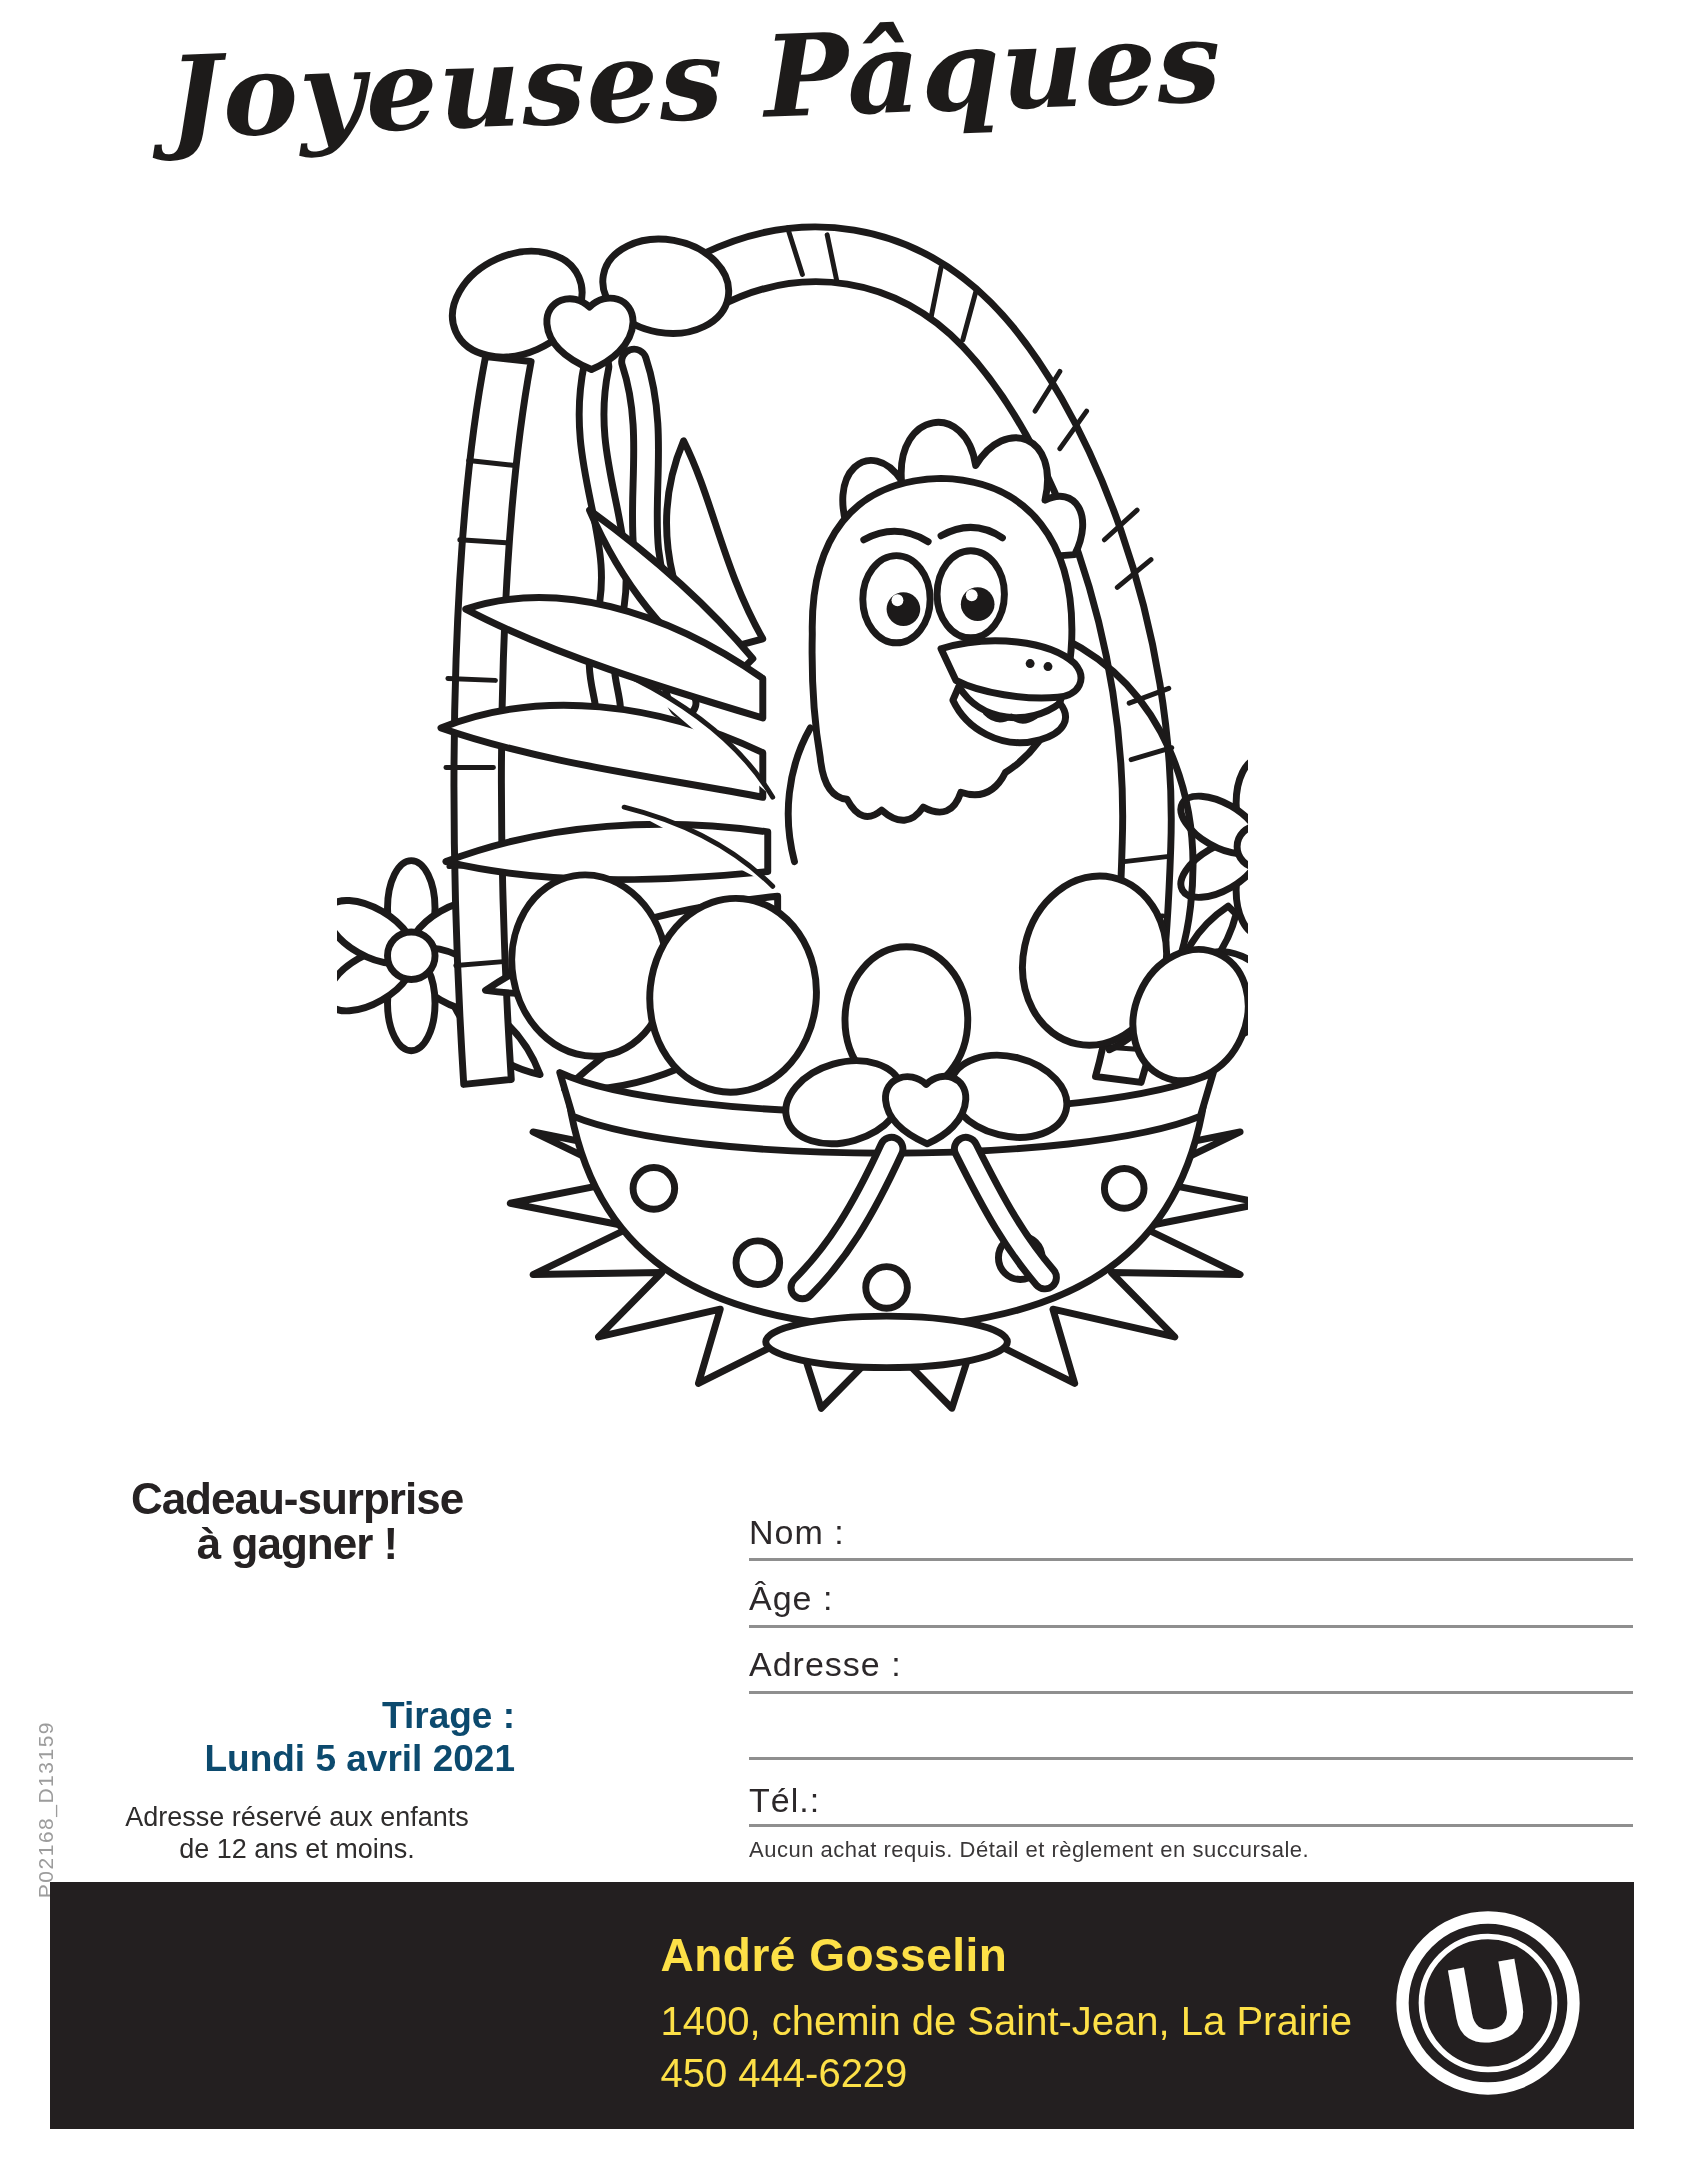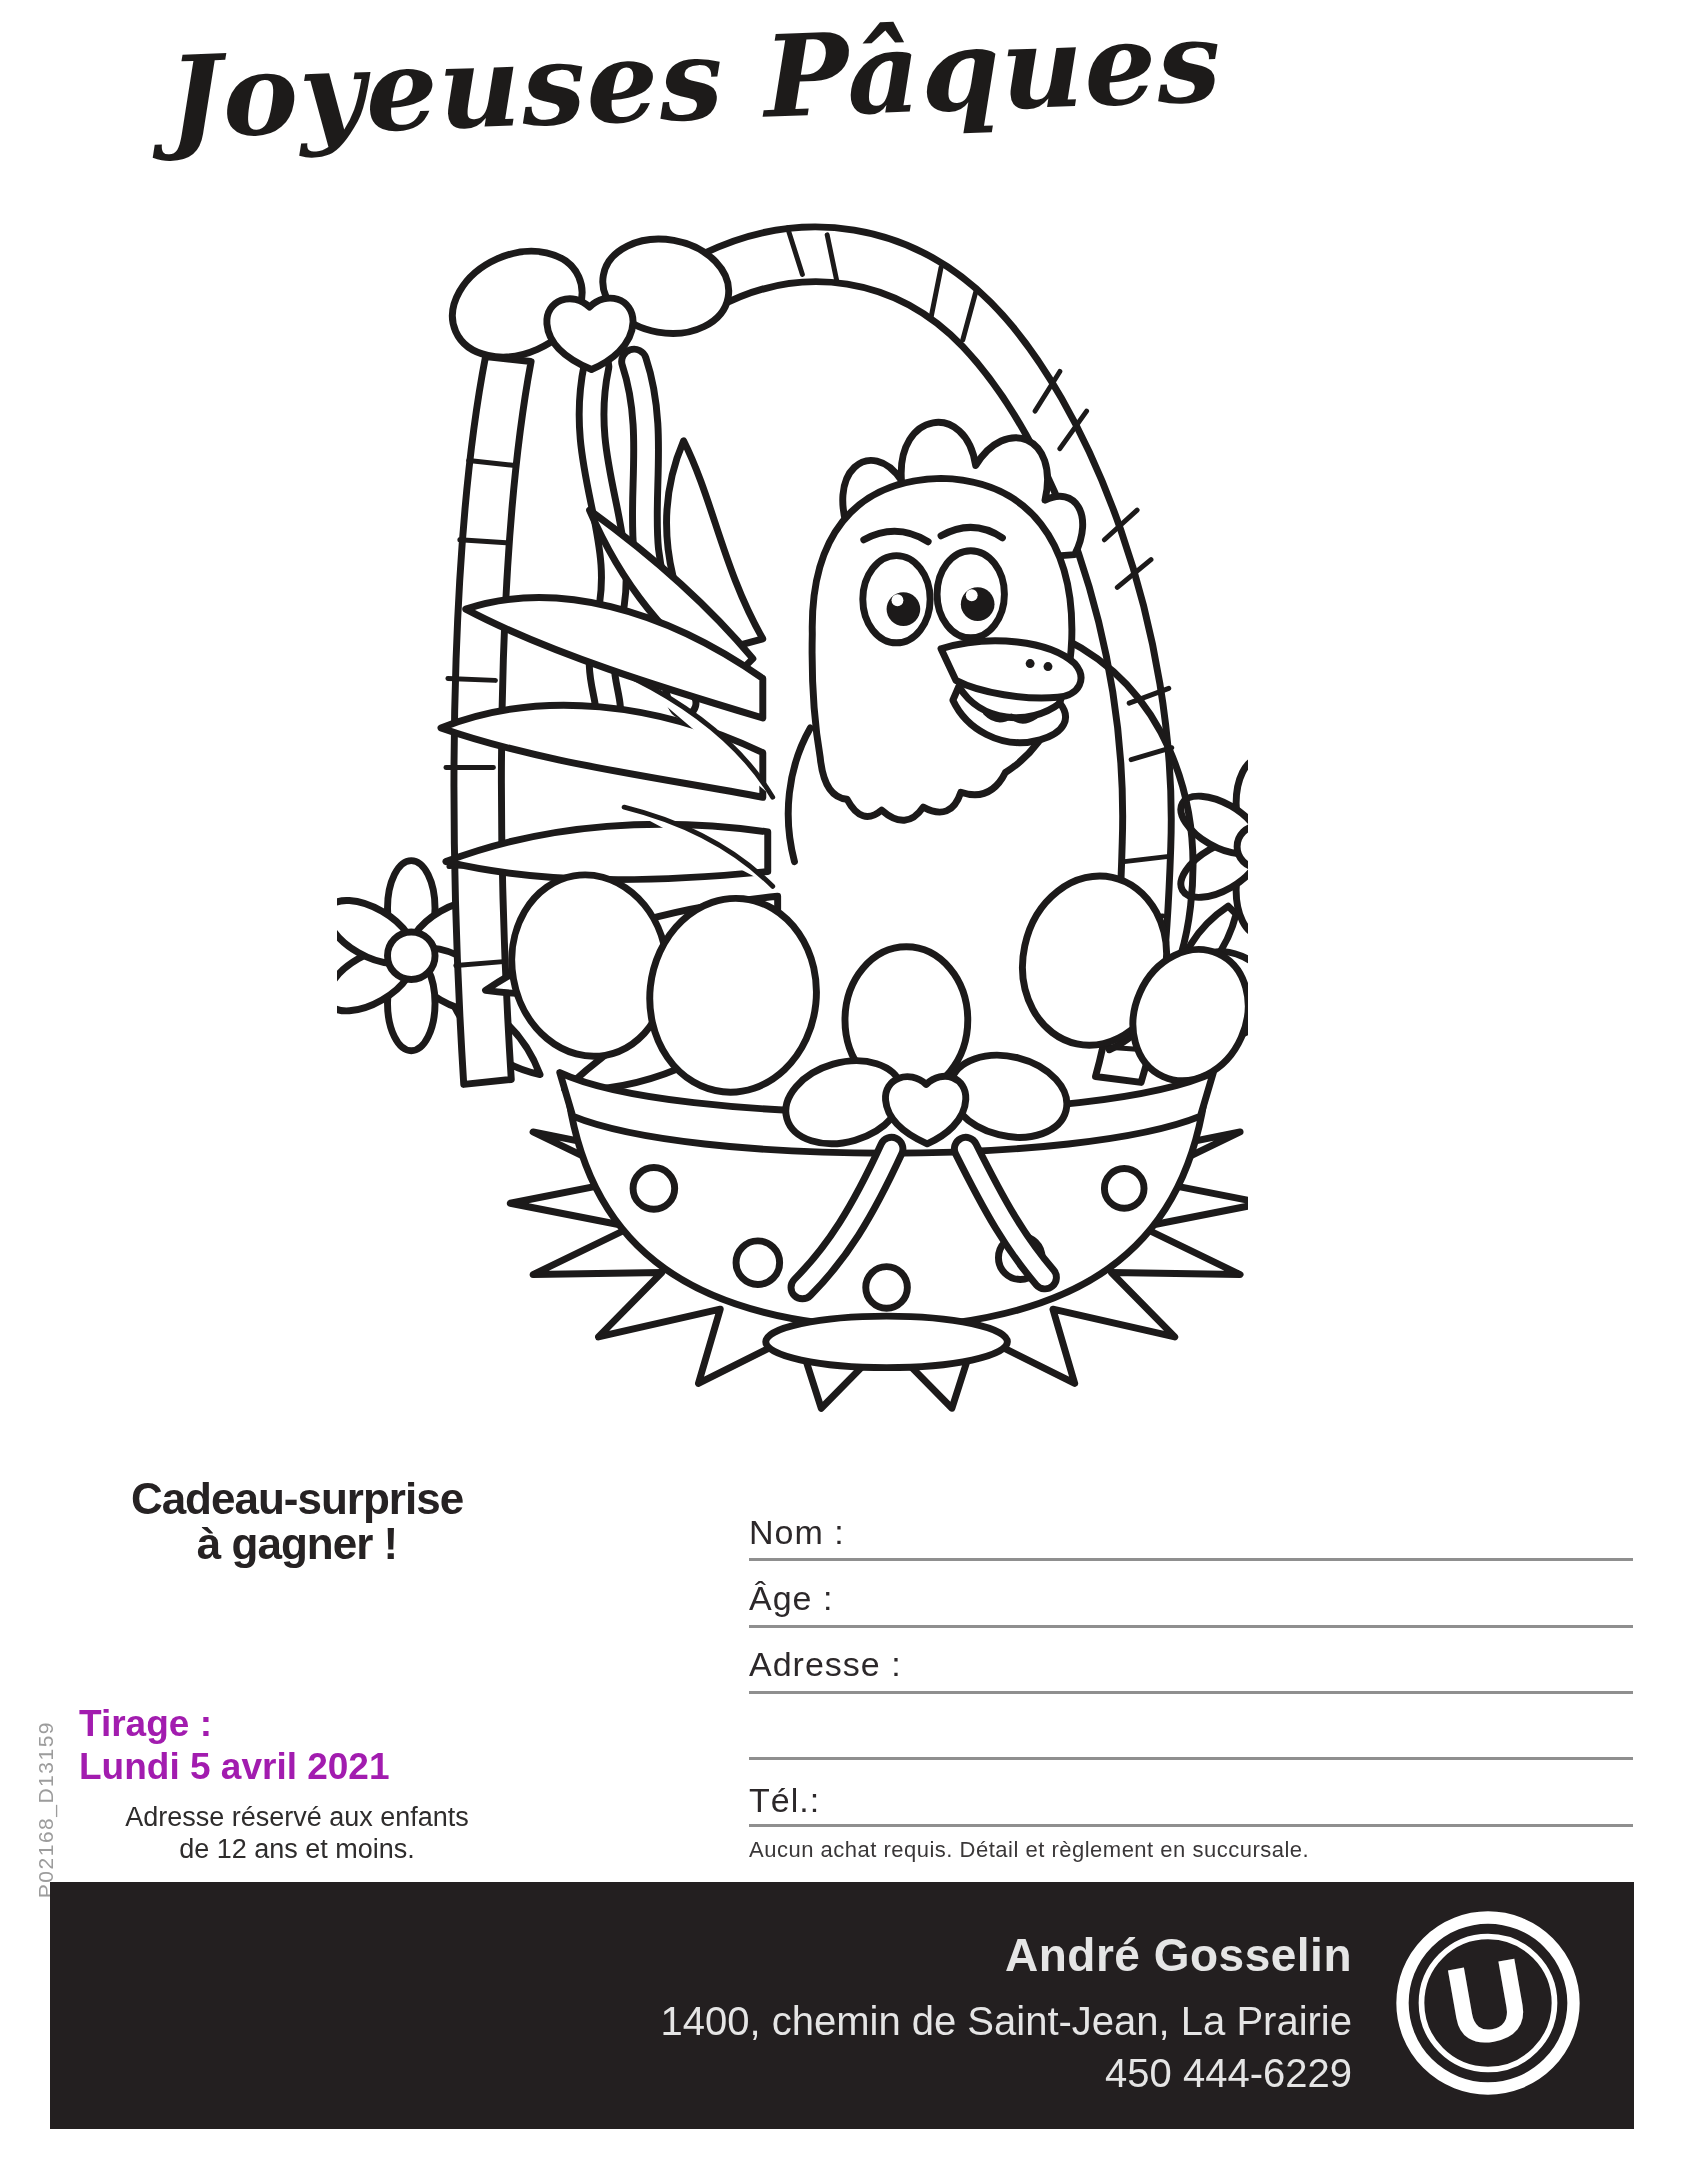--- a/index.html
+++ b/index.html
@@ -10,22 +10,22 @@
   .script-title{position:absolute;left:168px;top:16px;width:891px;text-align:center;
     font-family:"DejaVu Serif",serif;font-style:italic;font-weight:bold;font-size:113px;
     color:#1d1b1a;transform:rotate(-2deg);letter-spacing:1px;white-space:nowrap;}
 
   
   .illo{position:absolute;left:337px;top:213px;width:911px;height:1218px;}
 
   
   .headline{position:absolute;left:79px;top:1477px;width:436px;text-align:center;
     font-weight:bold;font-size:44px;line-height:1.02;letter-spacing:-1px;color:#262223;}
-  .tirage{position:absolute;left:79px;top:1695px;width:436px;text-align:left;
-    font-weight:bold;font-size:37px;line-height:1.16;color:#a21caf;margin-top:8px;}
+  .tirage{position:absolute;left:79px;top:1695px;width:436px;text-align:right;
+    font-weight:bold;font-size:37px;line-height:1.16;color:#0c4a6e;}
   .eligibility{position:absolute;left:79px;top:1802px;width:436px;text-align:center;
     font-size:27px;line-height:1.18;color:#2e2c2c;font-weight:300;}
 
   
   .field-label{position:absolute;left:749px;font-size:34px;font-weight:400;color:#2c282a;
     letter-spacing:1px;}
   .field-line{position:absolute;left:749px;width:884px;height:0;
     border-bottom:3px solid #8f8f8f;}
   .l-nom{top:1513px;}   .u-nom{top:1558px;}
   .l-age{top:1579px;}   .u-age{top:1625px;}
@@ -34,21 +34,21 @@
   .l-tel{top:1781px;}   .u-tel{top:1824px;}
   .disclaimer{position:absolute;left:749px;top:1837px;font-size:22px;font-weight:300;
     color:#3a3738;letter-spacing:0.5px;}
 
   
   .doc-code{position:absolute;left:34px;top:1721px;font-size:21px;color:#9c9c9c;
     writing-mode:vertical-rl;transform:rotate(180deg);letter-spacing:1.5px;font-weight:300;}
 
   
   .footer{position:absolute;left:50px;top:1882px;width:1584px;height:247px;background:#231f20;}
-  .footer-text{position:absolute;top:48px;right:282px;text-align:right;color:#e5e5e5;}
+  .footer-text{position:absolute;top:48px;right:282px;text-align:left;color:#fde047;}
   .footer-name{font-size:46px;font-weight:bold;letter-spacing:0.5px;line-height:1.1;}
   .footer-address{font-size:40px;font-weight:300;margin-top:18px;line-height:1.1;}
   .footer-phone{font-size:40px;font-weight:400;margin-top:8px;line-height:1.1;}
   .footer-logo{position:absolute;left:1343px;top:26px;width:190px;height:190px;}
 </style>
 </head>
 <body>
 
 <div class="page">
 

